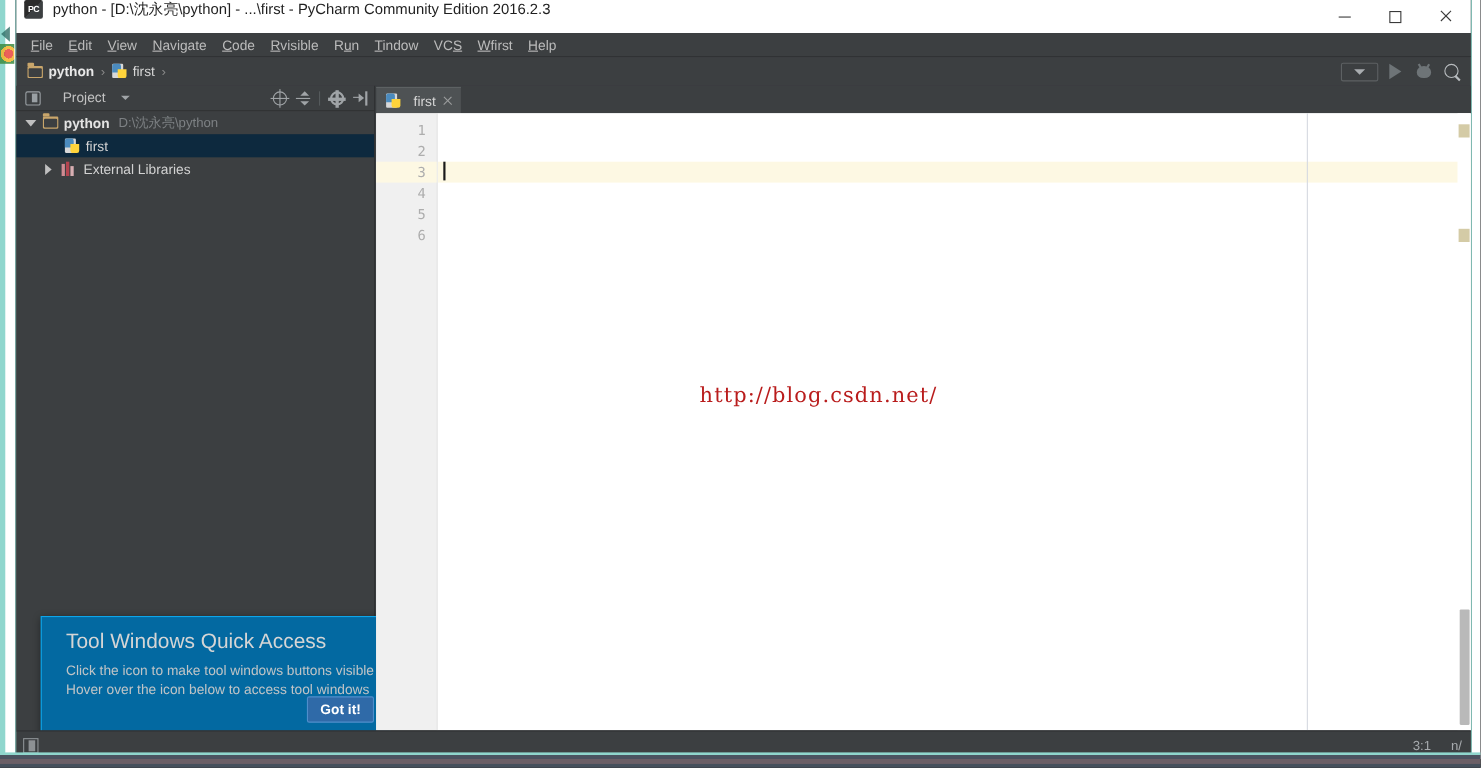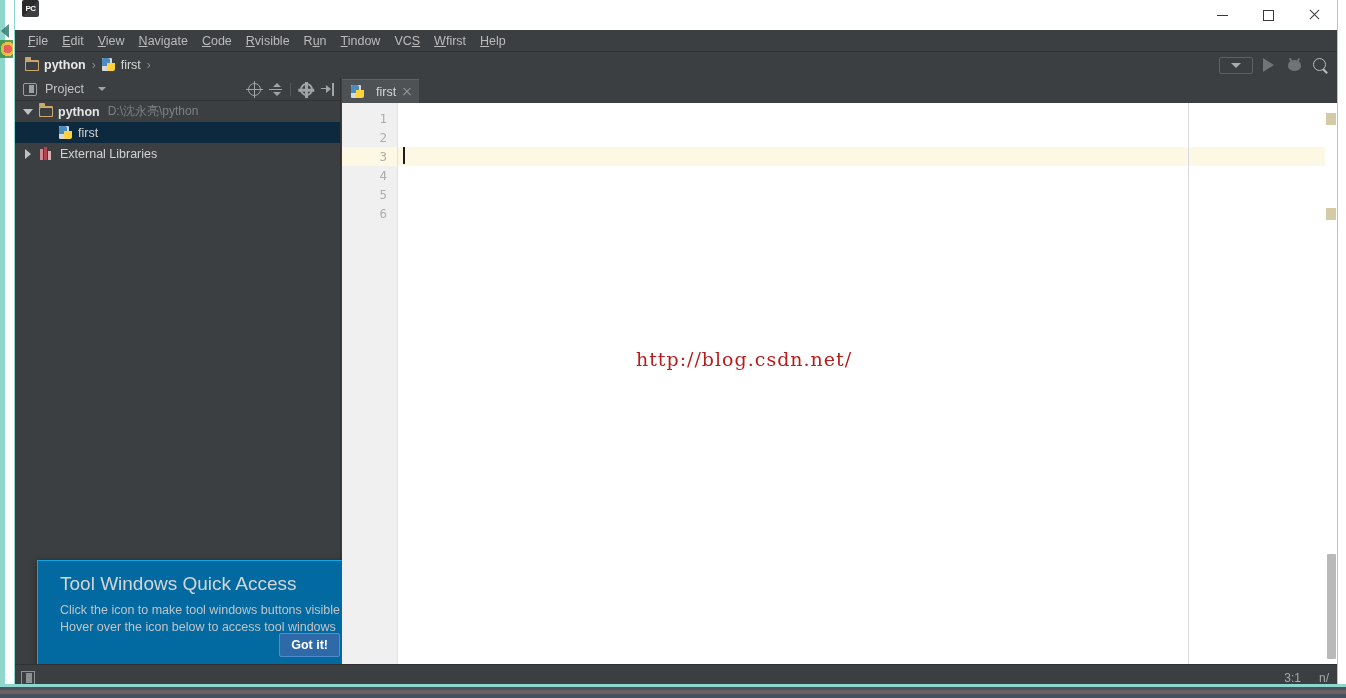--- a/index.html
+++ b/index.html
@@ -145,21 +145,21 @@
     position: relative; height: 23px; display: flex; align-items: center;
     background: #3c3f41; border-bottom: 1px solid #313334;
   }
   .proj-ico {
     width: 14px; height: 13px; margin-left: 8px; position: relative;
     border: 1.4px solid #9aa0a4; border-radius: 2px;
   }
   .proj-ico:after {
     content:''; position:absolute; left:5px; top:1px; width:5px; height:8px; background:#9aa0a4;
   }
-  #project-title { margin-left: 8px; font-size: 12.5px; color: #c2c2c2; }
+  #project-title { margin-left: 20px; font-size: 12.5px; color: #c2c2c2; }
   .hdr-caret { margin-left: 14px; width:0;height:0;border-left:4px solid transparent;border-right:4px solid transparent;border-top:4px solid #a0a4a7;}
   .proj-tools { position:absolute; right: 4px; top:0; height: 23px; display:flex; align-items:center; gap:3px; }
   .ptool { width: 18px; height: 18px; display:flex;align-items:center;justify-content:center; }
   .crosshair { position: relative; width: 13px; height: 13px; border: 1.4px solid #a0a4a7; border-radius: 50%; }
   .crosshair:before { content:''; position:absolute; left:-3px; top:5px; width:17px; height:1.4px; background:#a0a4a7; }
   .crosshair:after  { content:''; position:absolute; left:5px; top:-3px; width:1.4px; height:17px; background:#a0a4a7; }
   .collapse { position: relative; width: 13px; height: 13px; }
   .collapse .ln { position:absolute; left:0; top:6px; width:13px; height:1.4px; background:#a0a4a7; }
   .collapse .a1 { position:absolute; left:4px; top:0; width:0;height:0;border-left:4px solid transparent;border-right:4px solid transparent;border-bottom:4px solid #a0a4a7;}
   .collapse .a2 { position:absolute; left:4px; bottom:0; width:0;height:0;border-left:4px solid transparent;border-right:4px solid transparent;border-top:4px solid #a0a4a7;}
@@ -291,20 +291,21 @@
   <div class="desk-left">
     <div class="desk-left-arrow"></div>
     <div class="desk-chrome-dot"></div>
   </div>
   <div class="desk-right"></div>
 
   <div id="win">
 
     <div id="titlebar">
       <div class="pc-logo">PC</div>
+      <div id="title-text">python - [D:\沈永亮\python] - ...\first - PyCharm Community Edition 2016.2.3</div>
       <div class="wctrls">
         <div class="wbtn">
             <div class="wmin"></div>
           </div>
         <div class="wbtn">
             <div class="wmax"></div>
           </div>
         <div class="wbtn">
             <div class="wclose"></div>
           </div>
@@ -399,21 +400,21 @@
             <span class="tpath">D:\沈永亮\python</span>
           </div>
           <div class="trow sel" style="padding-left:44px;">
             <span class="ico-py">
                 <i class="pg"></i>
                 <i class="b1"></i>
                 <i class="b2"></i>
               </span>
             <span>first</span>
           </div>
-          <div class="trow" style="padding-left:4px;">
+          <div class="trow" style="padding-left:20px;">
             <span class="tw">
                 <i class="tri-r"></i>
               </span>
             <span class="ico-lib" style="margin-left:3px;">
                 <i></i>
                 <i></i>
                 <i></i>
               </span>
             <span>External Libraries</span>
           </div>

